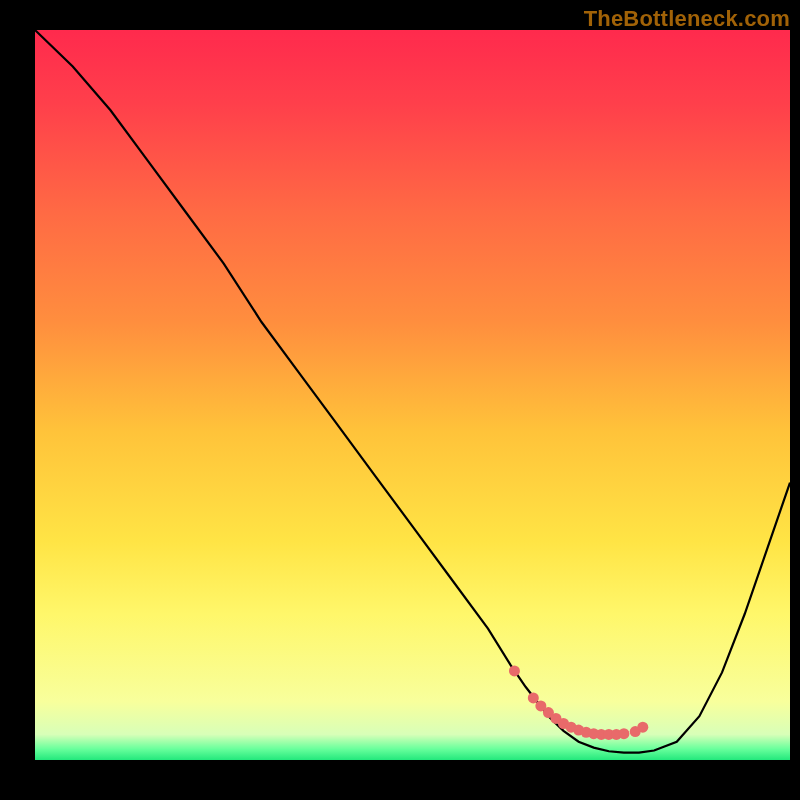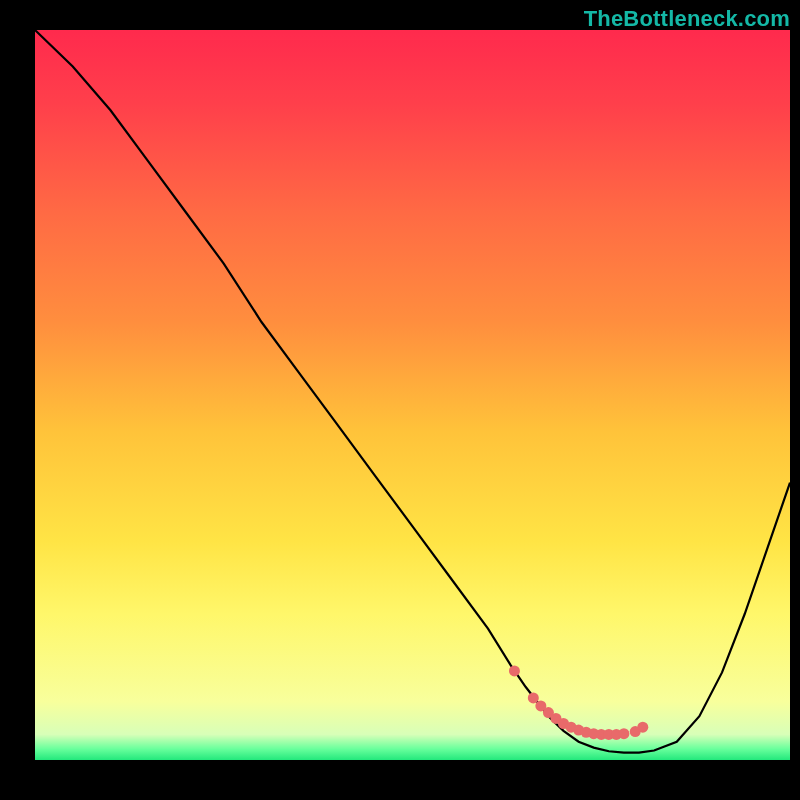--- a/index.html
+++ b/index.html
@@ -15,21 +15,21 @@
     width: 800px;
     height: 800px;
   }
   .watermark {
     position: absolute;
     top: 6px;
     right: 10px;
     font-family: Arial, Helvetica, sans-serif;
     font-size: 22px;
     font-weight: 600;
-    color: #14b8a6;
+    color: #a16207;
     letter-spacing: 0.2px;
     z-index: 5;
   }
   svg {
     position: absolute;
     inset: 0;
     display: block;
   }
 </style>
 </head>

